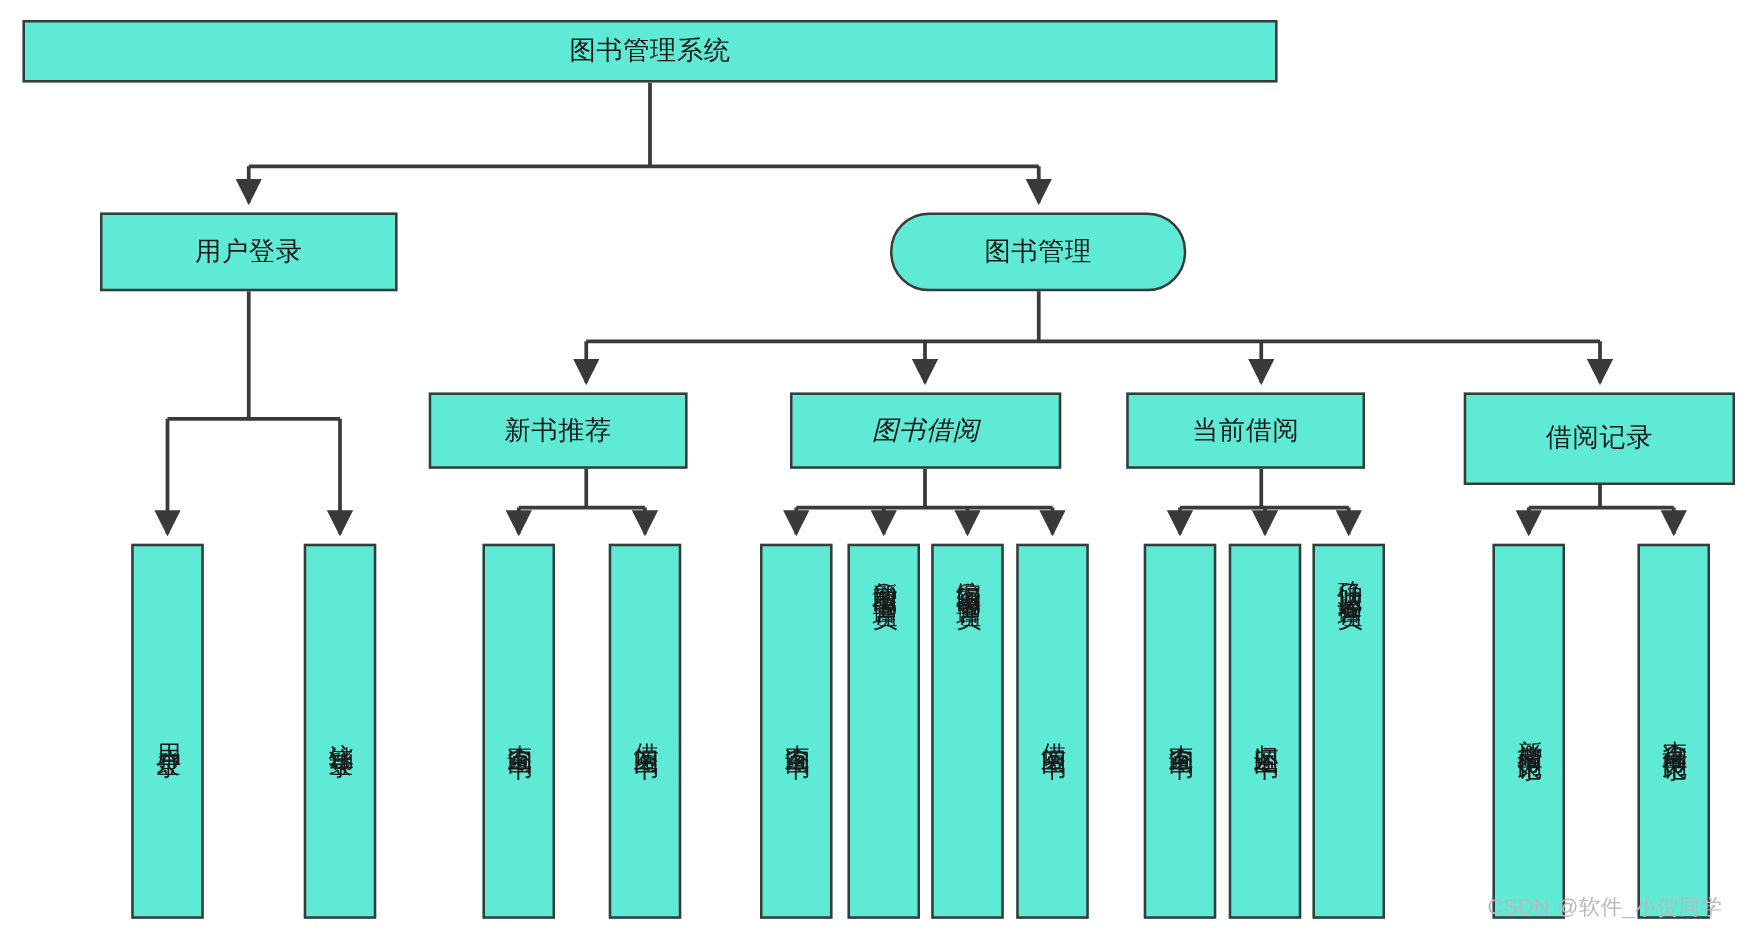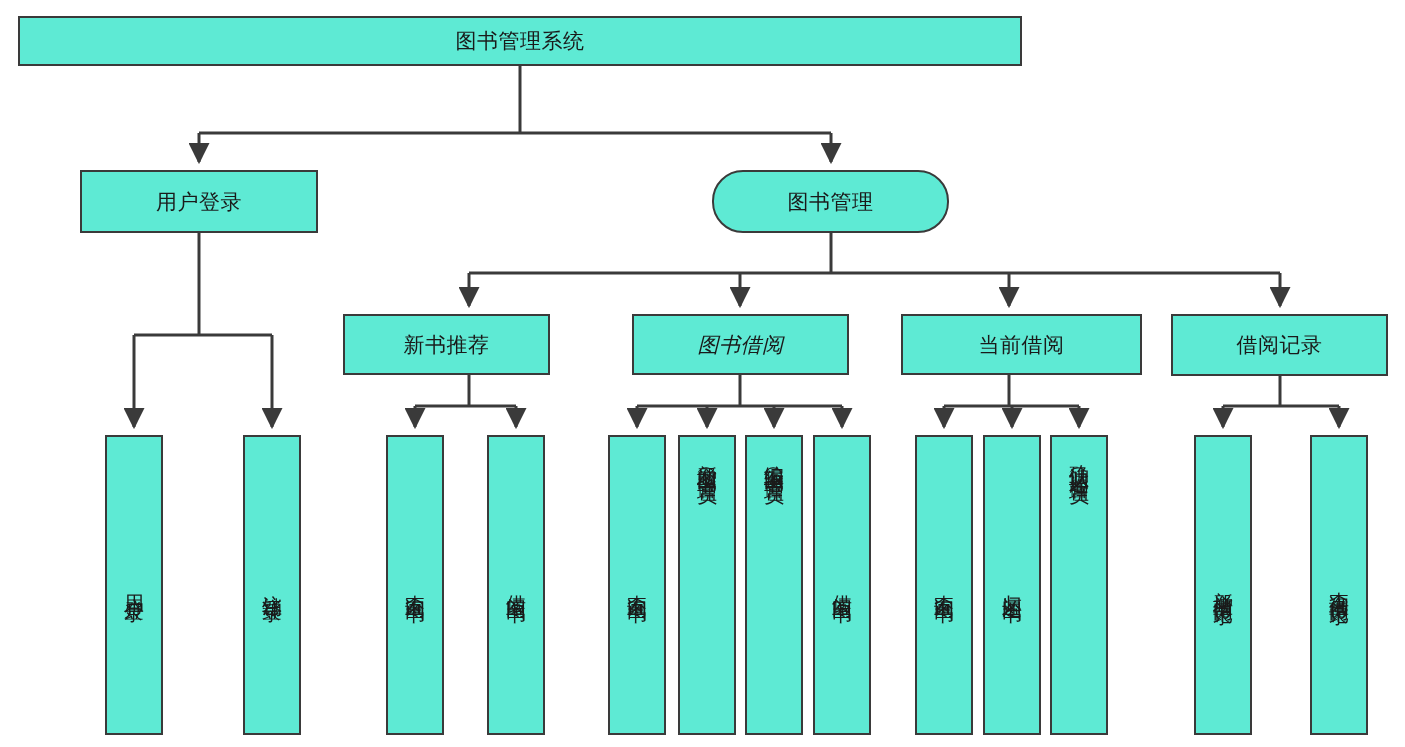--- a/index.html
+++ b/index.html
@@ -132,24 +132,24 @@
   <div class="node horiz" style="left:712px; top:170px; width:237px; height:63px;border-radius:31px;">
     <span class="label">图书管理</span>
   </div>
 
   <div class="node horiz" style="left:343px; top:314px; width:207px; height:61px;">
     <span class="label">新书推荐</span>
   </div>
   <div class="node horiz" style="left:632px; top:314px; width:217px; height:61px;font-style:italic;">
     <span class="label">图书借阅</span>
   </div>
-  <div class="node horiz" style="left:901px; top:314px; width:241px; height:61px;">
+  <div class="node horiz" style="left:901px; top:314px; width:191px; height:61px;">
     <span class="label">当前借阅</span>
   </div>
-  <div class="node horiz" style="left:1171px; top:314px; width:217px; height:62px;">
+  <div class="node horiz" style="left:1171px; top:314px; width:217px; height:74px;">
     <span class="label">借阅记录</span>
   </div>
 
   <div class="node vert mid" style="left:105px; top:435px; width:58px; height:300px;">
     <span class="label">用户登录</span>
   </div>
   <div class="node vert mid" style="left:243px; top:435px; width:58px; height:300px;">
     <span class="label">注销登录</span>
   </div>
 
@@ -183,14 +183,15 @@
     <span class="label">确认归还（管理员）</span>
   </div>
 
   <div class="node vert mid" style="left:1194px; top:435px; width:58px; height:300px;">
     <span class="label">新增借阅记录</span>
   </div>
   <div class="node vert mid" style="left:1310px; top:435px; width:58px; height:300px;">
     <span class="label">查询借阅记录</span>
   </div>
 
+  <div class="watermark" style="left:1190px; top:714px;">CSDN @软件_小贺同学</div>
 
 </div>
 
 </body></html>

